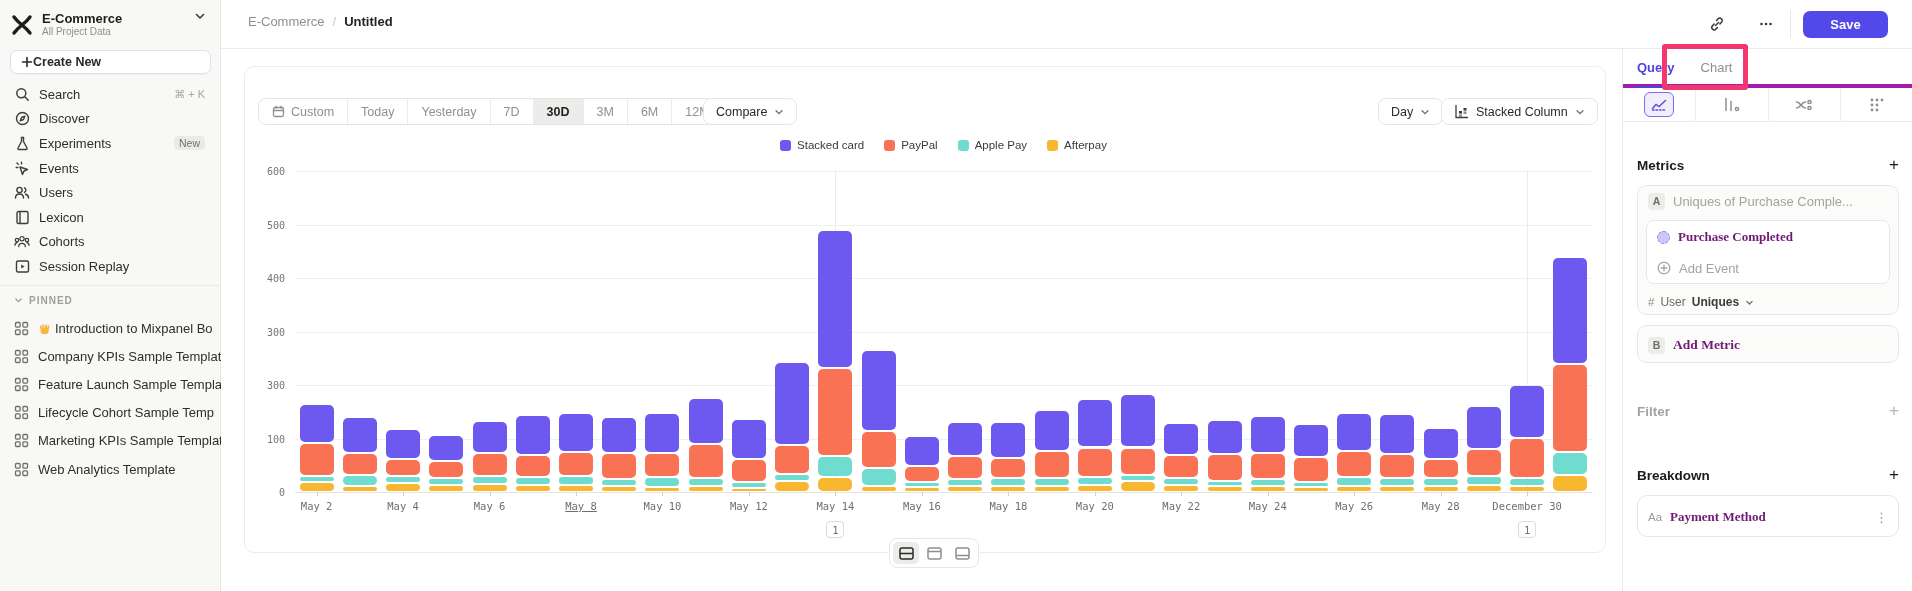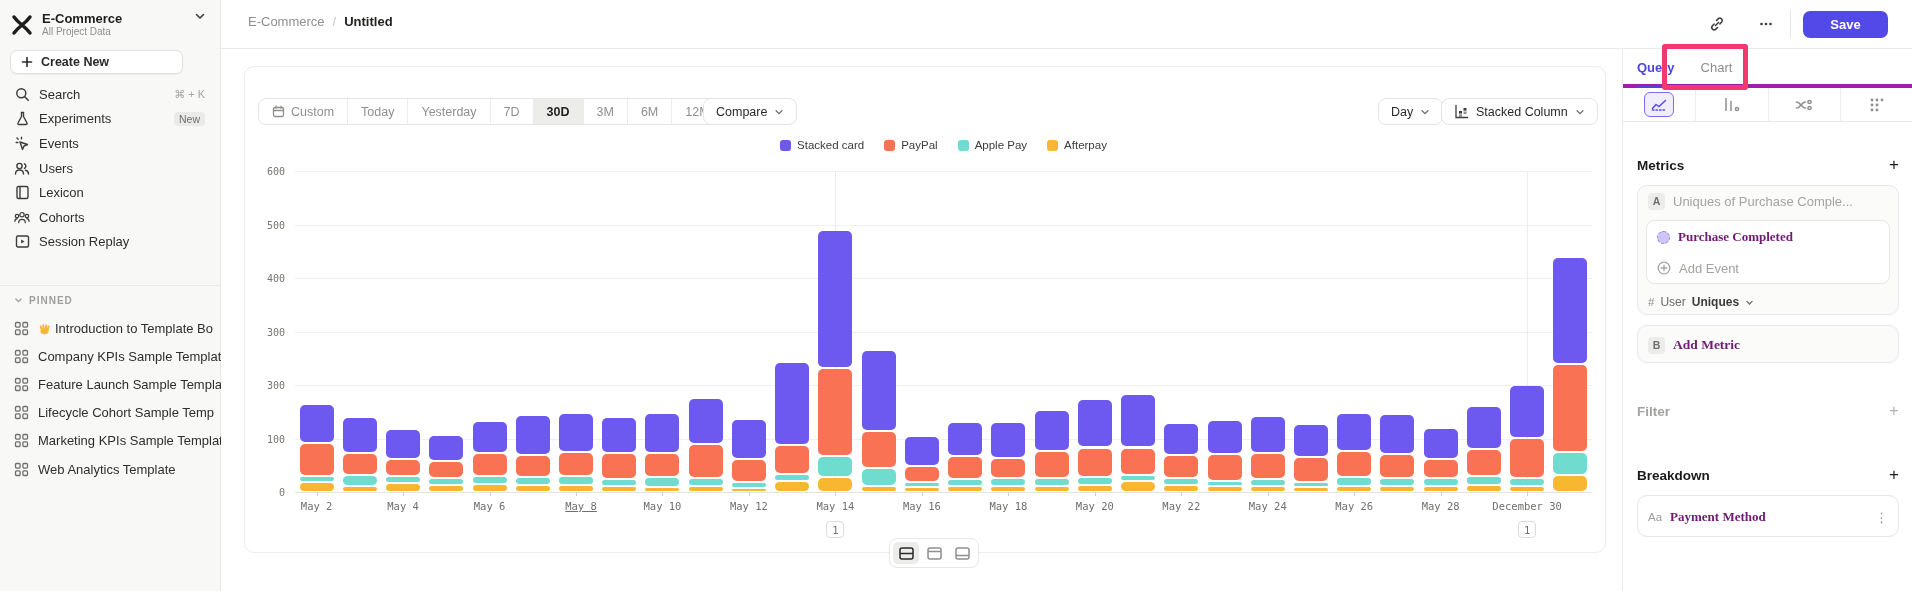--- a/index.html
+++ b/index.html
@@ -7,23 +7,23 @@
     font-family:"Liberation Sans", sans-serif; color:#242422; }
 
   
   #sidebar { position:absolute; left:0; top:0; width:221px; height:591px;
     background:#f8f8f6; border-right:1px solid #e7e7e5; }
   .logo-row { position:absolute; left:10px; top:9px; width:200px; height:32px; display:flex; align-items:center; cursor:pointer;}
   .logo-mark { width:24px; height:24px; margin-right:8px; }
   .proj-name { font-size:13px; font-weight:bold; color:#1d1d1b; line-height:14px;}
   .proj-sub { font-size:10px; color:#8f8f8d; line-height:12px;}
   .logo-chev { position:absolute; right:14px; top:10px; }
-  .create-btn { position:absolute; left:10px; top:50px; width:173px; height:24px;
+  .create-btn { position:absolute; left:10px; top:50px; width:201px; height:24px;
     background:#fff; border:1px solid #e2e2e0; border-radius:7px; display:flex; align-items:center;
-    font-size:12.5px; font-weight:bold; color:#2a2a28; padding-left:10px; gap:8px;
+    font-size:12.5px; font-weight:bold; color:#2a2a28; padding-left:10px; 
     box-shadow:0 1px 1px rgba(0,0,0,.04); cursor:pointer;}
   #nav { position:absolute; left:0; top:82px; width:221px; }
   .nav-item { height:24.6px; display:flex; align-items:center; padding:0 16px 0 14px; cursor:pointer; }
   .nav-ico { width:16px; height:16px; margin-right:9px; display:flex; align-items:center; justify-content:center; color:#3d3d3b;}
   .nav-label { font-size:13px; color:#2e2e2c; flex:1; white-space:nowrap; overflow:hidden;}
   .nav-side { font-size:11px; color:#a6a6a4; }
   .badge-new { font-size:10.5px; color:#6f6f6d; background:#eaeae8; border-radius:4px; padding:1px 5px;}
   .side-divider { position:absolute; left:0; top:285px; width:221px; border-top:1px solid #eaeae8; }
   .pinned-head { position:absolute; left:14px; top:295px; display:flex; align-items:center; gap:6px;
     font-size:10px; font-weight:bold; letter-spacing:1px; color:#9f9f9d; cursor:pointer;}
@@ -145,20 +145,29 @@
           <svg width="15" height="15" viewBox="0 0 15 15" fill="none" stroke="currentColor" stroke-width="1.5">
             <circle cx="6.3" cy="6.3" r="4.5"></circle>
             <path d="M9.8 9.8 L13.2 13.2" stroke-linecap="round"></path>
           </svg>
         </span>
     <span class="nav-label">Search</span>
         <span class="nav-side">⌘ + K</span>
       </div>
       <div class="nav-item">
         <span class="nav-ico">
+          <svg width="15" height="15" viewBox="0 0 15 15" fill="none" stroke="currentColor" stroke-width="1.4">
+            <circle cx="7.5" cy="7.5" r="6"></circle>
+            <path d="M9.8 5.2 L8.5 8.5 L5.2 9.8 L6.5 6.5 Z" stroke-linejoin="round"></path>
+          </svg>
+        </span>
+    <span class="nav-label">Discover</span>
+      </div>
+      <div class="nav-item">
+        <span class="nav-ico">
           <svg width="15" height="15" viewBox="0 0 15 15" fill="none" stroke="currentColor" stroke-width="1.4" stroke-linejoin="round">
             <path d="M5.8 1.5 H9.2 M6.5 1.5 V5.5 L3 12 a1 1 0 0 0 .9 1.5 H11.1 a1 1 0 0 0 .9 -1.5 L8.5 5.5 V1.5"></path>
           </svg>
         </span>
     <span class="nav-label">Experiments</span>
         <span class="badge-new">New</span>
       </div>
       <div class="nav-item">
         <span class="nav-ico">
           <svg width="15" height="15" viewBox="0 0 15 15" fill="none" stroke="currentColor" stroke-width="1.4" stroke-linecap="round" stroke-linejoin="round">
@@ -228,21 +237,21 @@
           <svg width="13" height="13" viewBox="0 0 13 13">
             <g fill="#f6b73c">
               <rect x="2.2" y="3.5" width="2" height="6" rx="1" transform="rotate(-20 3 6)"></rect>
               <rect x="4.6" y="2.2" width="2" height="7.5" rx="1" transform="rotate(-8 5.6 6)"></rect>
               <rect x="7" y="2.4" width="2" height="7.5" rx="1" transform="rotate(4 8 6)"></rect>
               <rect x="9.2" y="3.4" width="1.9" height="6" rx=".95" transform="rotate(14 10 6)"></rect>
               <ellipse cx="6.5" cy="9.3" rx="4" ry="3"></ellipse>
             </g>
           </svg>
         </span>
-    <span class="pin-label">Introduction to Template Bo</span>
+    <span class="pin-label">Introduction to Mixpanel Bo</span>
       </div>
       <div class="pin-item">
         <span class="pin-ico"><svg width="15" height="15" viewBox="0 0 15 15" fill="none" stroke="currentColor" stroke-width="1.3">
             <rect x="1.5" y="1.5" width="4.6" height="4.6" rx="1"></rect>
             <rect x="8.9" y="1.5" width="4.6" height="4.6" rx="1"></rect>
             <rect x="1.5" y="8.9" width="4.6" height="4.6" rx="1"></rect>
             <rect x="8.9" y="8.9" width="4.6" height="4.6" rx="1"></rect>
           </svg></span>
     <span class="pin-label">Company KPIs Sample Templat</span>
       </div>

